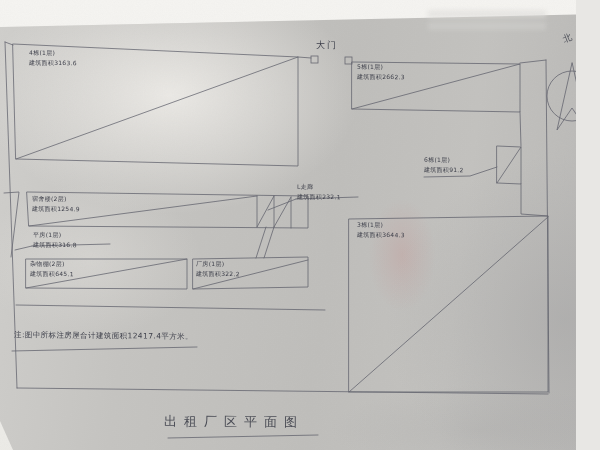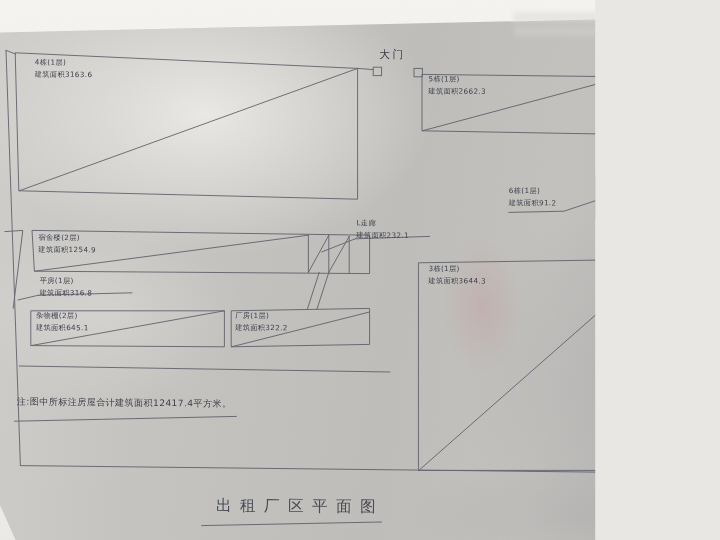--- a/index.html
+++ b/index.html
@@ -1,17 +1,17 @@
 <!DOCTYPE html>
 <html><head>
 <meta charset="utf-8">
 <style>
   html,body{margin:0;padding:0;background:#e8e7e4;}
   .shot{
-    position:relative;width:496px;height:450px;overflow:hidden;
+    position:relative;width:576px;height:450px;overflow:hidden;
     background:linear-gradient(178deg,#f6f5f2 0%,#f1f0ec 60%,#ecebe7 100%);
     font-family:"DejaVu Sans",sans-serif;
   }
   
   .paper{
     position:absolute;left:0;top:0;width:600px;height:450px;
     clip-path:polygon(0 27px,600px 14px,600px 450px,13px 450px,0 421px);
     background:linear-gradient(97deg,#d0cfcc 0%,#c5c4c1 25%,#bfbebb 55%,#c3c2bf 75%,#b8b7b5 100%);
   }
   .paper-light{
@@ -33,21 +33,21 @@
   svg.plan{position:absolute;left:0;top:0;}
   .label{
     position:absolute;font-size:6px;line-height:1.7;color:#3c3e49;
     white-space:nowrap;letter-spacing:0.3px;transform:rotate(0.6deg);
   }
   .label div{height:10px;}
   .gate{position:absolute;left:316px;top:39px;font-size:9px;color:#3e404b;letter-spacing:2px;}
   .north{position:absolute;left:563px;top:32px;font-size:9px;color:#4a4c56;transform:rotate(-22deg);}
   .note{position:absolute;left:14px;top:331px;font-size:7.5px;color:#3c3e49;letter-spacing:0.4px;transform:rotate(0.6deg);}
   .title{
-    position:absolute;left:180px;top:413px;font-size:13px;color:#4a4c55;
+    position:absolute;left:164px;top:413px;font-size:13px;color:#4a4c55;
     letter-spacing:7px;transform:rotate(0.4deg);
   }
 </style>
 </head>
 <body>
 
 <div class="shot">
 
   <div class="paper"></div>
   <div class="paper-light"></div>

